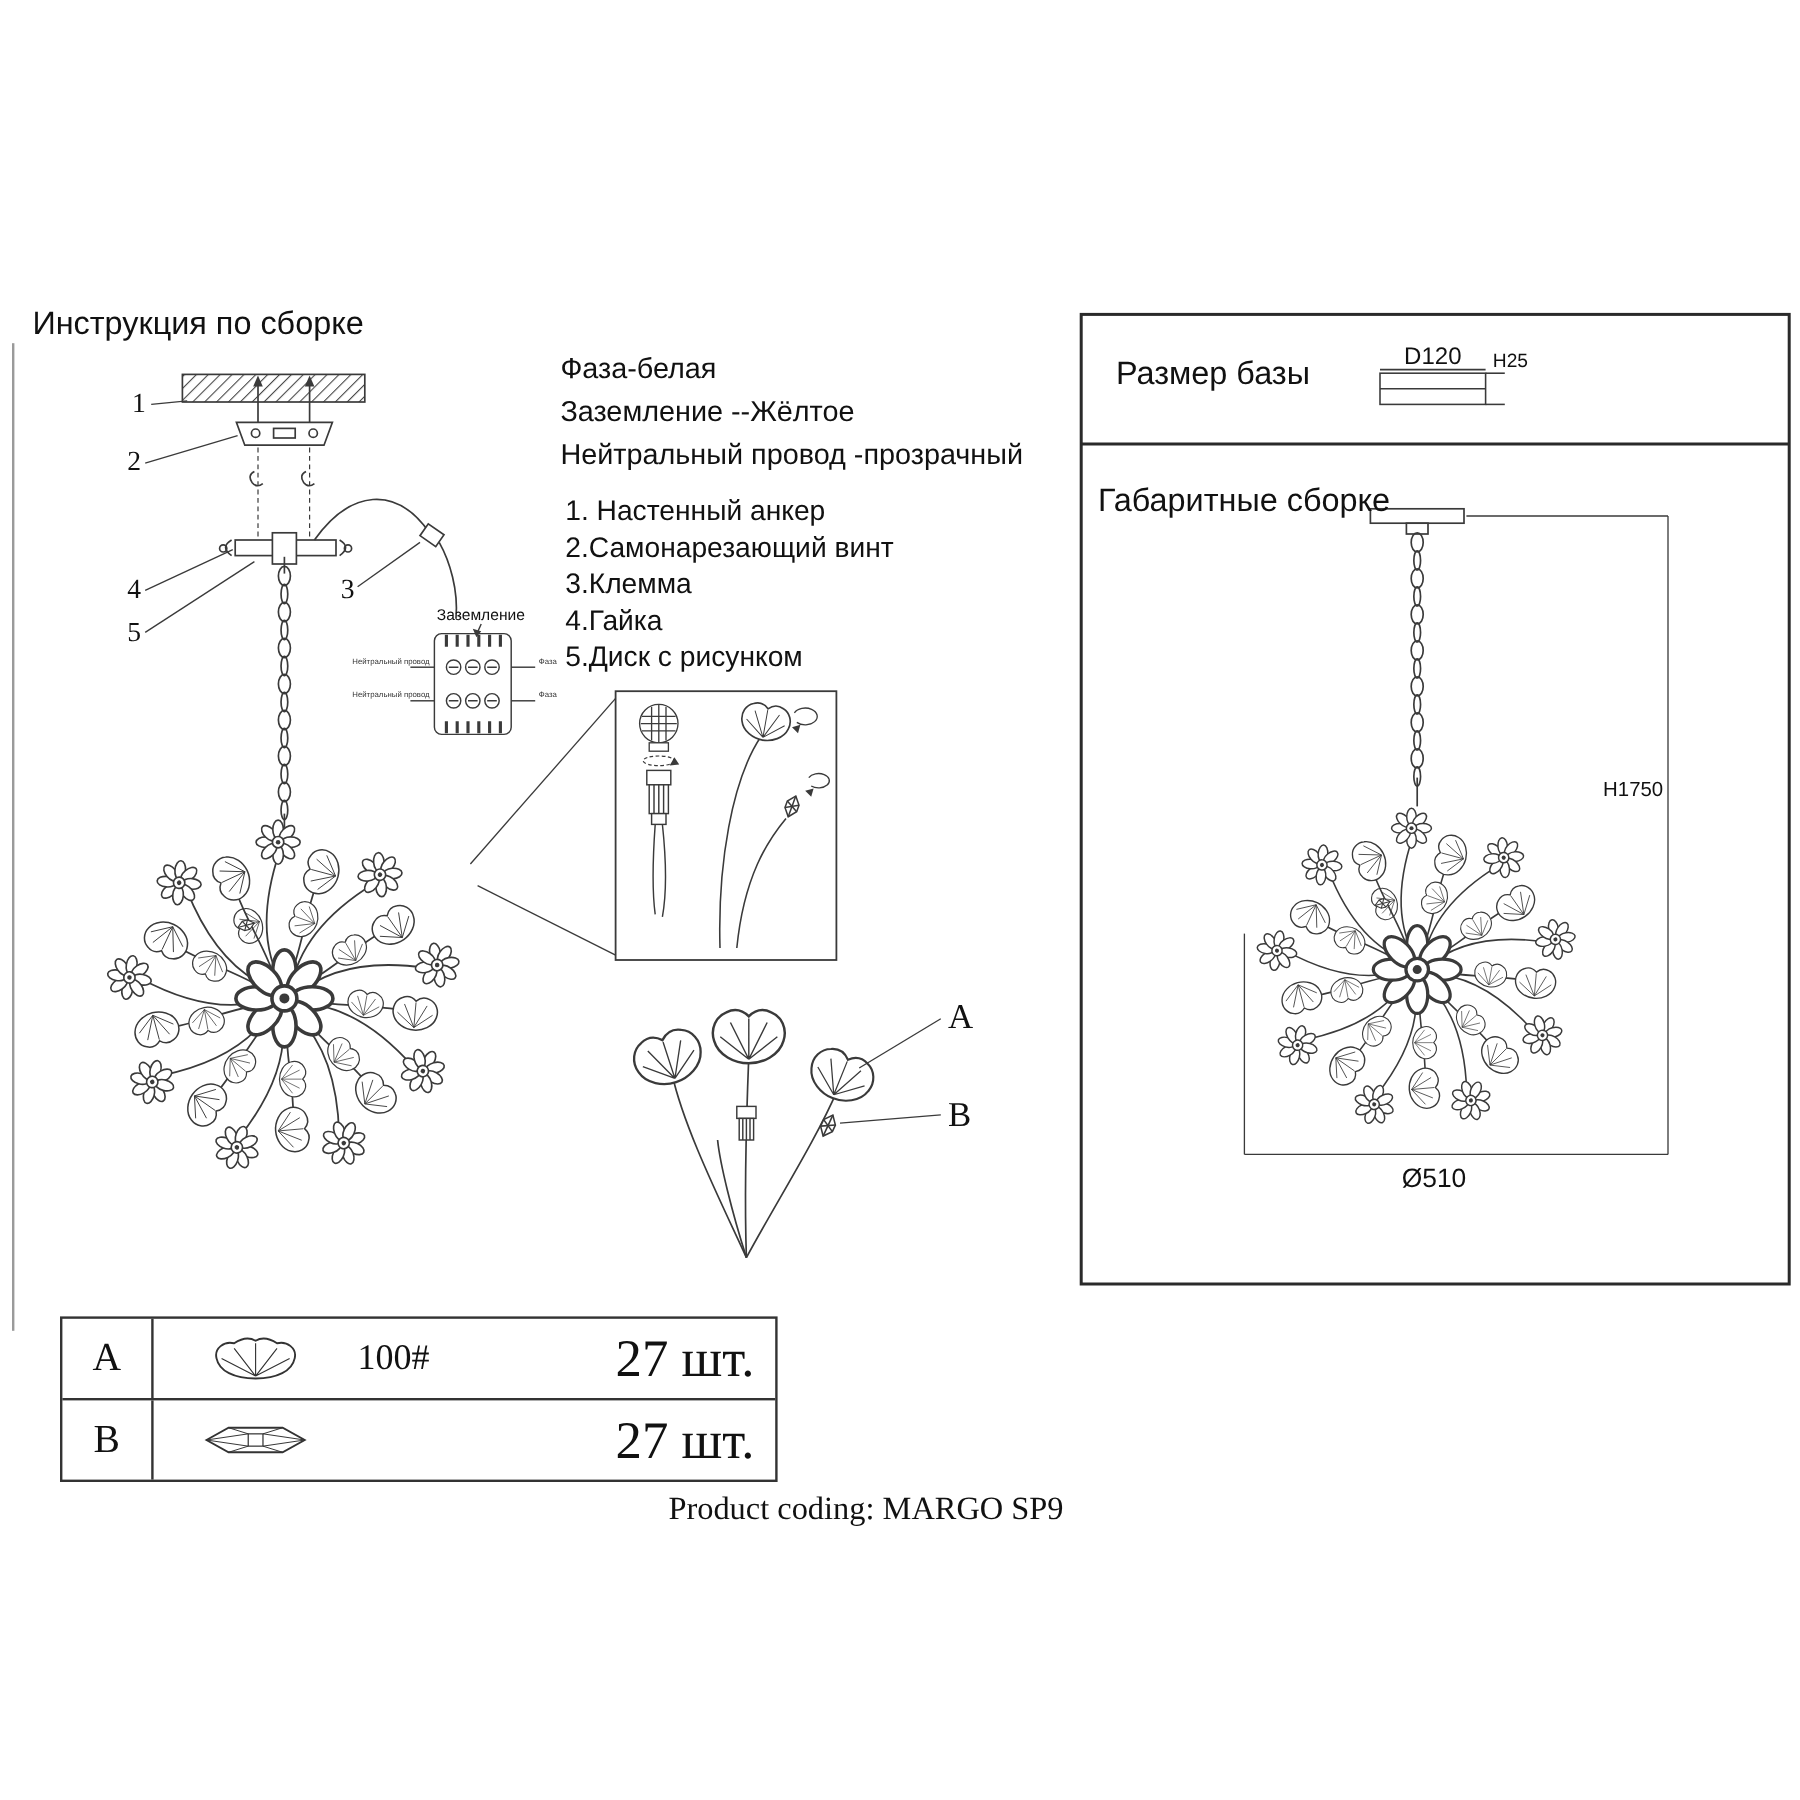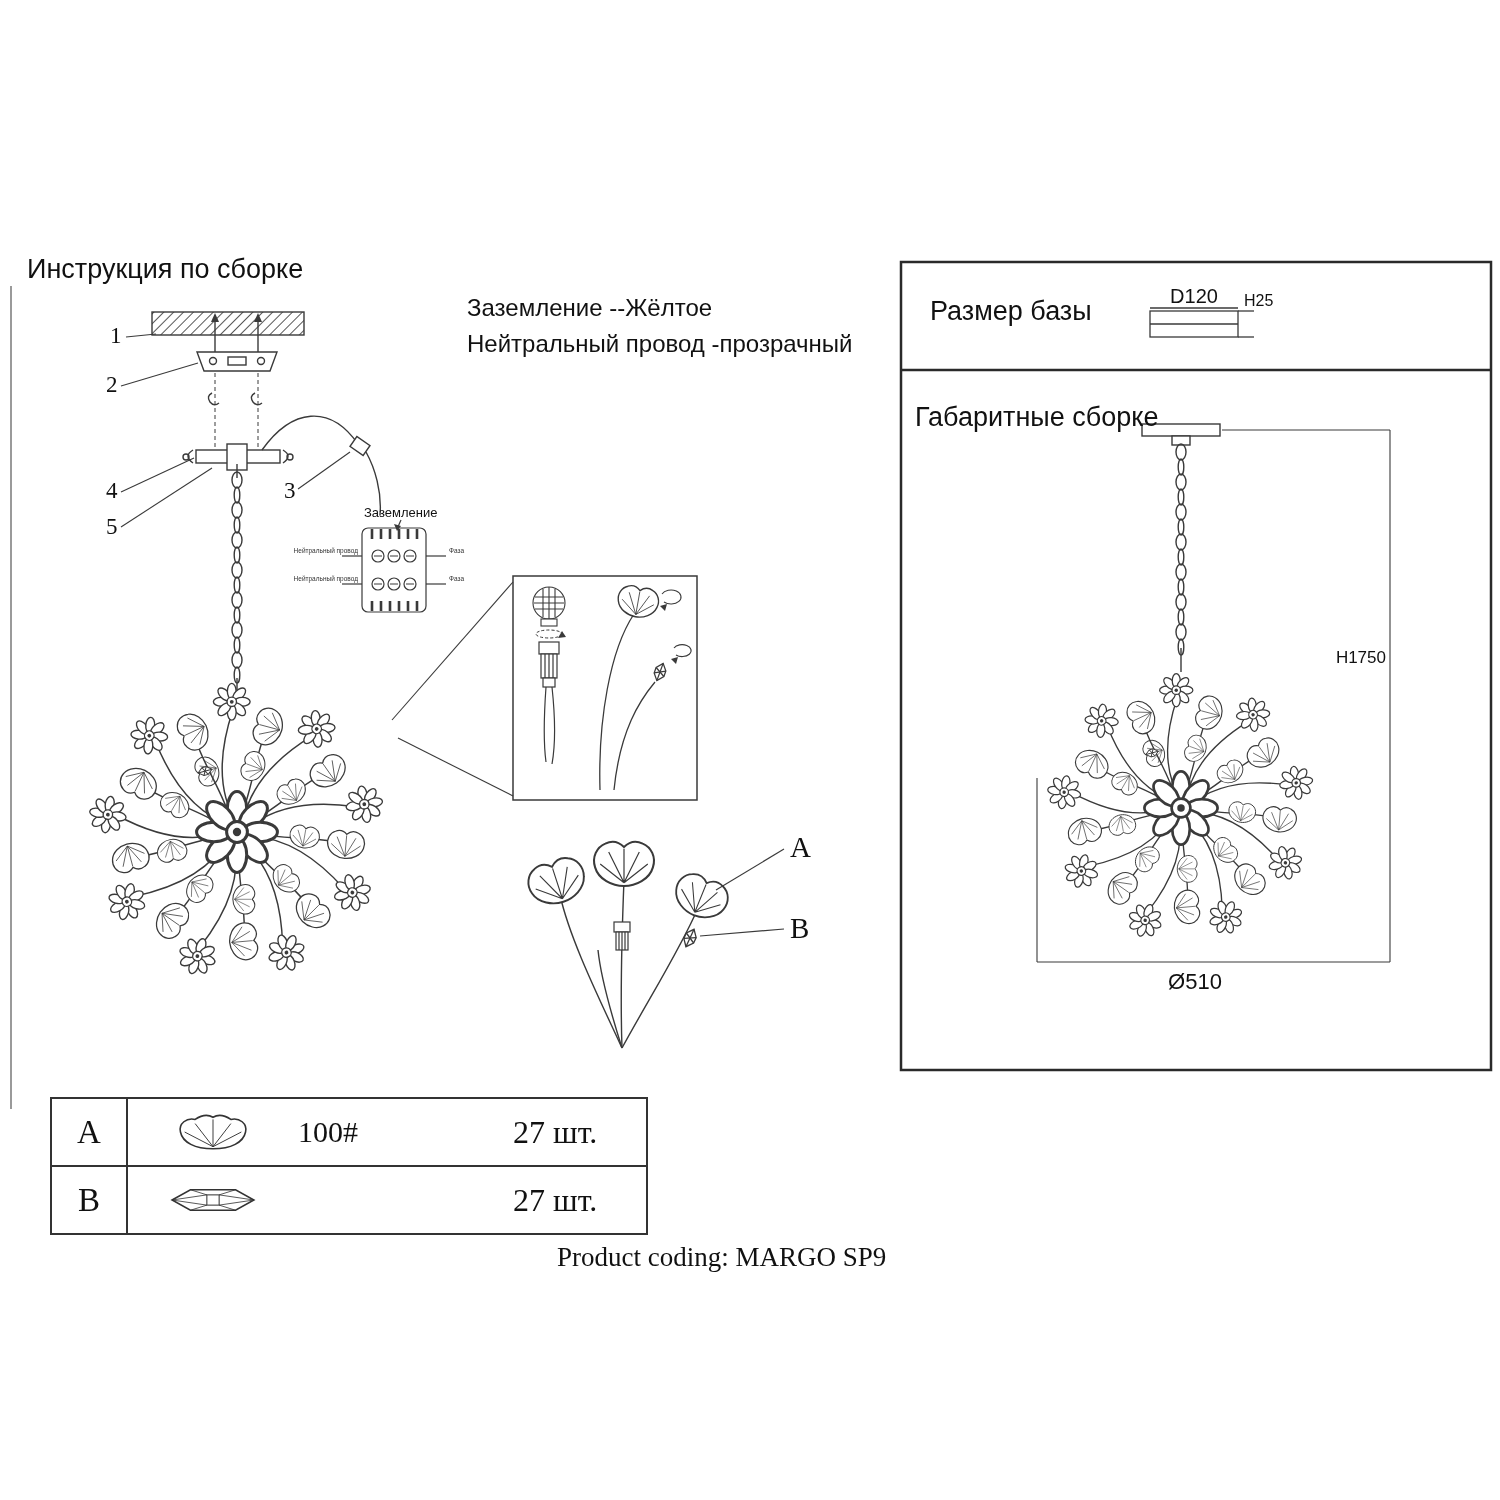--- a/index.html
+++ b/index.html
@@ -21,21 +21,21 @@
   .dim-label{font-family:"Liberation Sans",sans-serif;}
   .tiny-label{font-family:"Liberation Sans",sans-serif;font-size:6.5px;fill:#333;}
   .ground-label{font-family:"Liberation Sans",sans-serif;font-size:13px;}
   .spec-table{left:50px;top:1073px;width:594px;border:2px solid #333;background:#fff;}
   .spec-row{display:grid;grid-template-columns:76px 170px 160px 1fr;align-items:center;height:66px;}
   .spec-row + .spec-row{border-top:2px solid #333;}
   .col-letter{border-right:2px solid #333;height:100%;display:flex;align-items:center;justify-content:center;
               font-family:"Liberation Serif",serif;font-size:33px;}
   .col-icon{display:flex;align-items:center;justify-content:center;}
   .col-code{font-family:"Liberation Serif",serif;font-size:30px;}
-  .col-qty{font-family:"Liberation Serif",serif;font-size:32px;padding-left:55px;}
+  .col-qty{font-family:"Liberation Serif",serif;font-size:44px;padding-left:55px;}
 </style>
 </head>
 <body>
 
 <div class="stage">
 
   <svg width="1500" height="1500" viewBox="0 0 1500 1500">
     <defs>
       <pattern id="hatch" width="7" height="7" patternUnits="userSpaceOnUse" patternTransform="rotate(45)">
         <line x1="0" y1="0" x2="0" y2="7" stroke="#444" stroke-width="1.8"></line>
@@ -265,24 +265,32 @@
     </g>
     <use href="#ball" transform="translate(1181,808) scale(0.95)"></use>
     <text class="dim-label" x="1386" y="663" text-anchor="end" font-size="17">H1750</text>
     <text class="dim-label" x="1195" y="989" text-anchor="middle" font-size="22">Ø510</text>
   </svg>
 
   <div class="abs" id="left-rule"></div>
   <div class="abs" id="title">Инструкция по сборке</div>
 
   <div class="abs" id="wiring">
+    <div>Фаза-белая</div>
     <div>Заземление --Жёлтое</div>
     <div>Нейтральный провод -прозрачный</div>
   </div>
 
+  <div class="abs" id="parts">
+    <div>1. Настенный анкер</div>
+    <div>2.Самонарезающий винт</div>
+    <div>3.Клемма</div>
+    <div>4.Гайка</div>
+    <div>5.Диск с рисунком</div>
+  </div>
 
   <div class="abs" id="base-title">Размер базы</div>
   <div class="abs" id="overall-title">Габаритные сборке</div>
 
 
   <div class="abs spec-table">
     <div class="spec-row">
       <div class="col-letter">A</div>
       <div class="col-icon">
         <svg width="74" height="42" viewBox="0 0 70 40" style="position:static">

